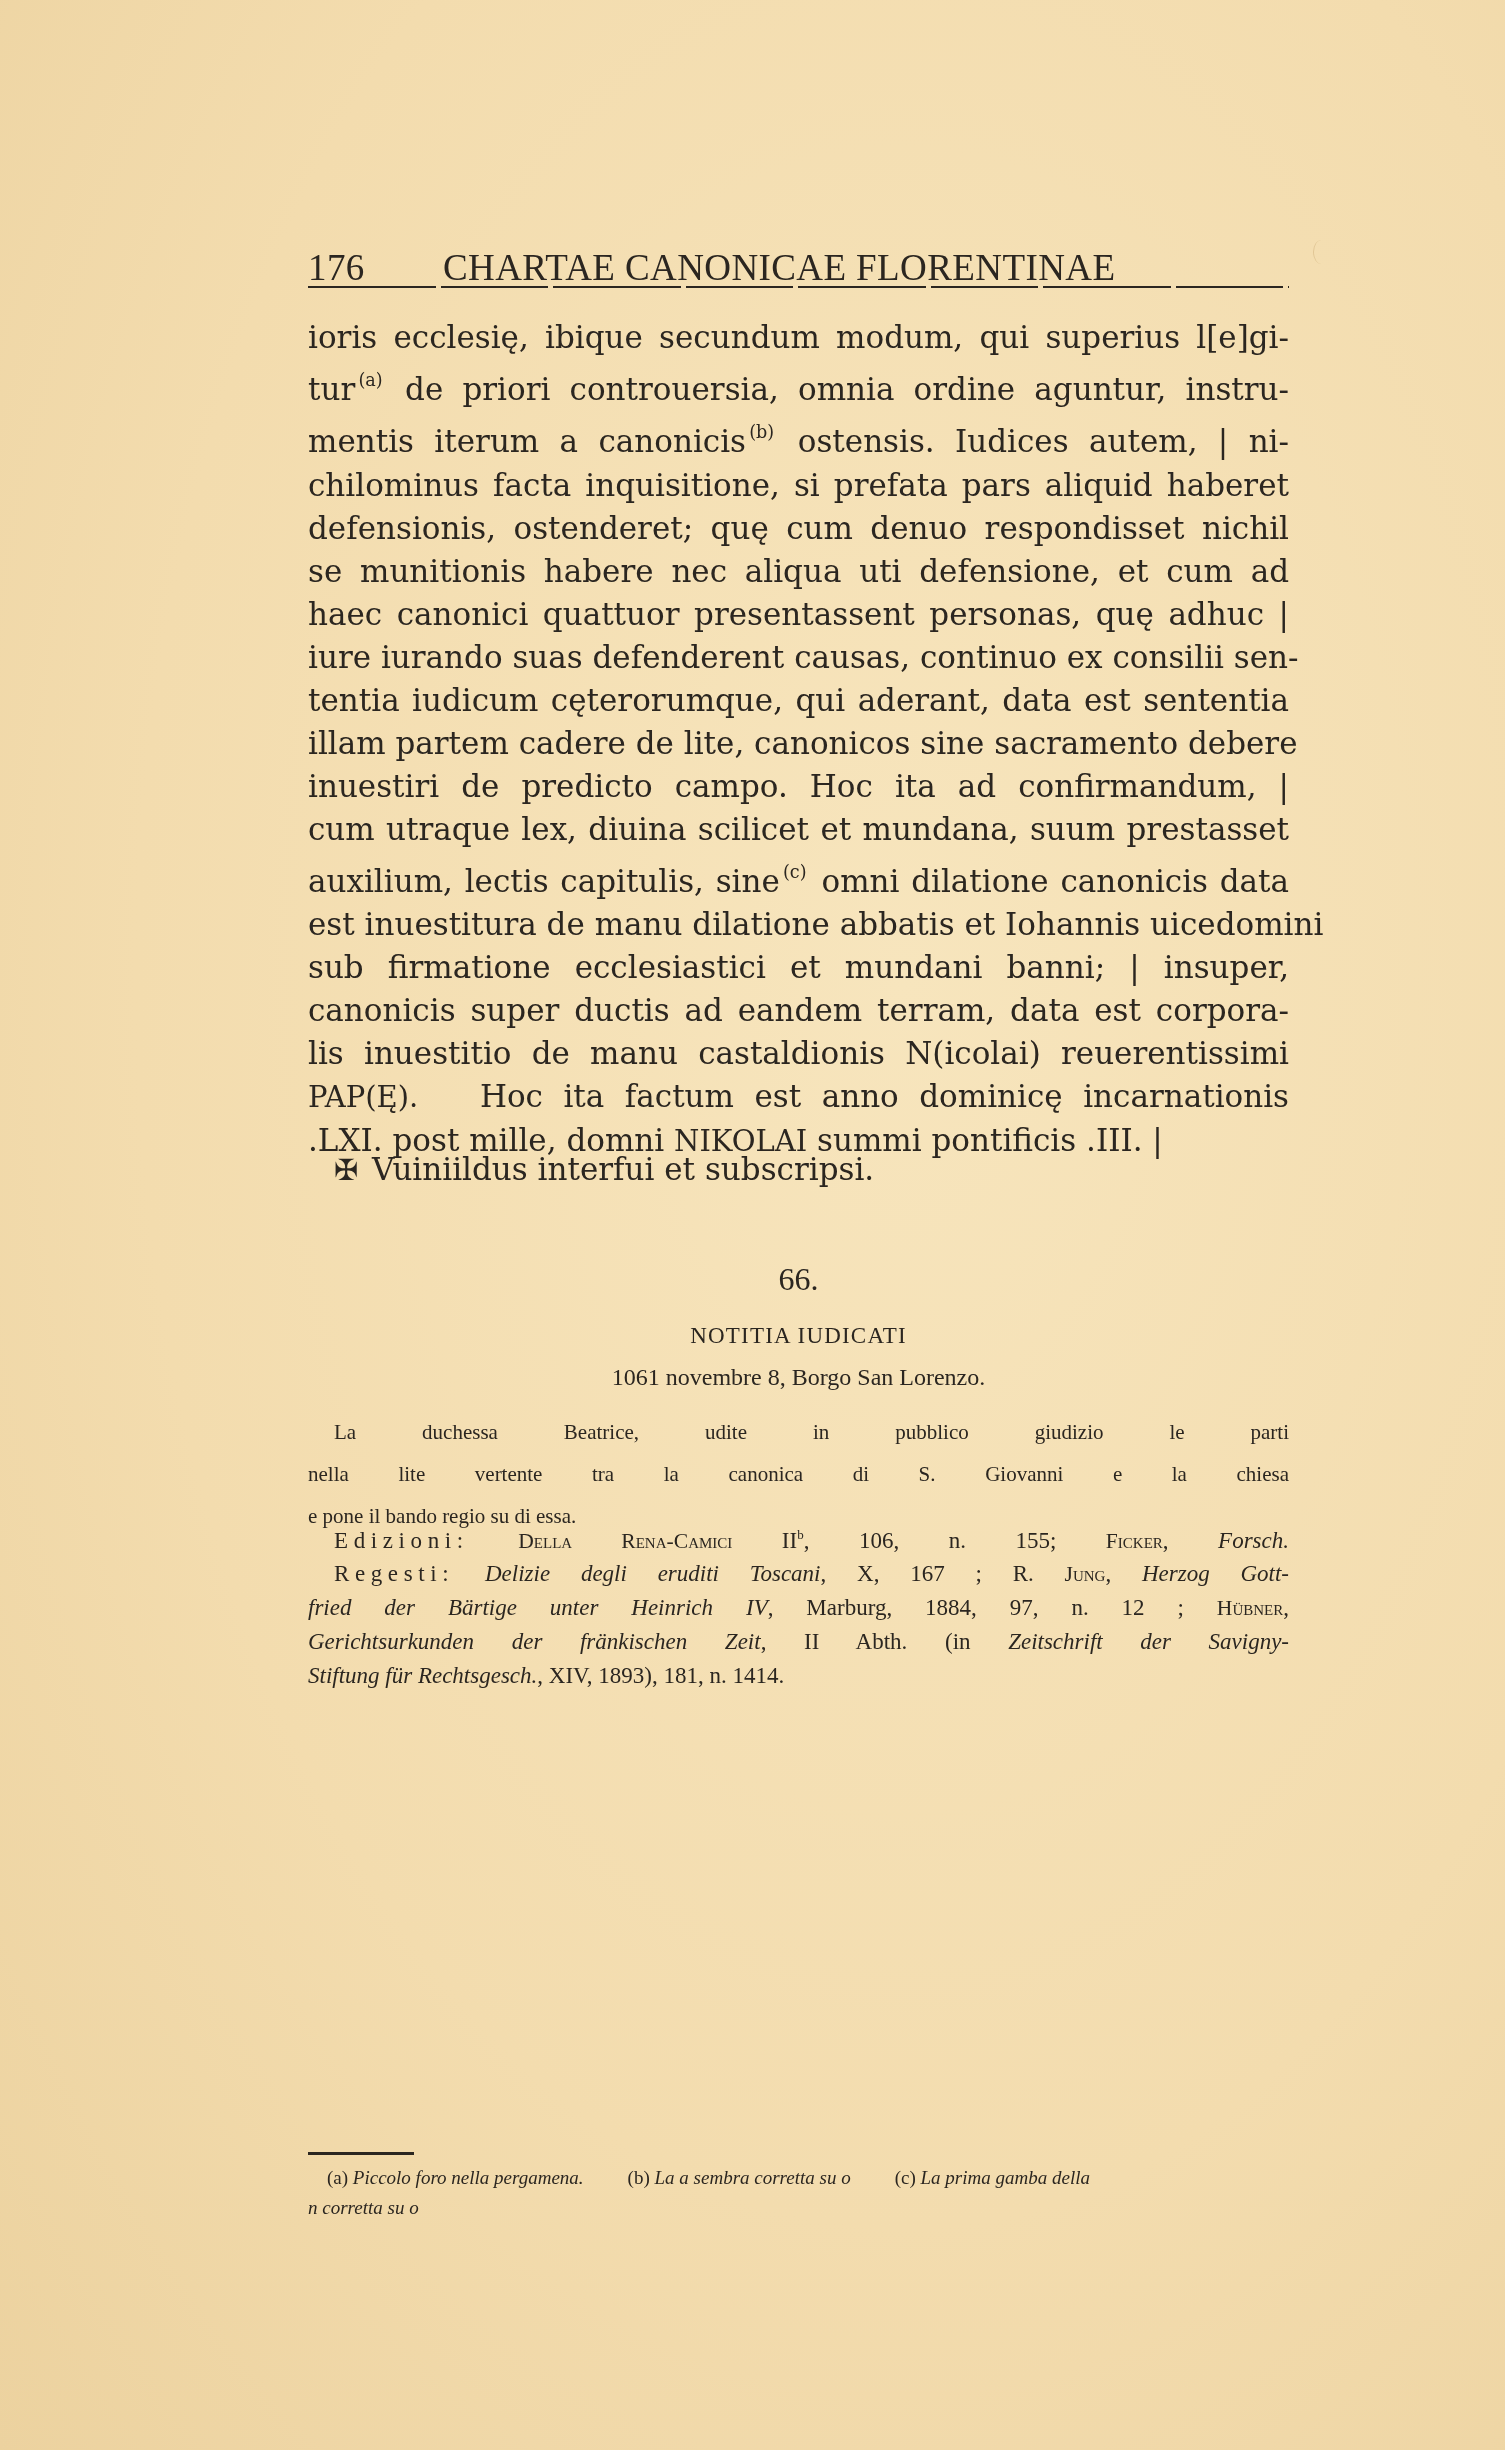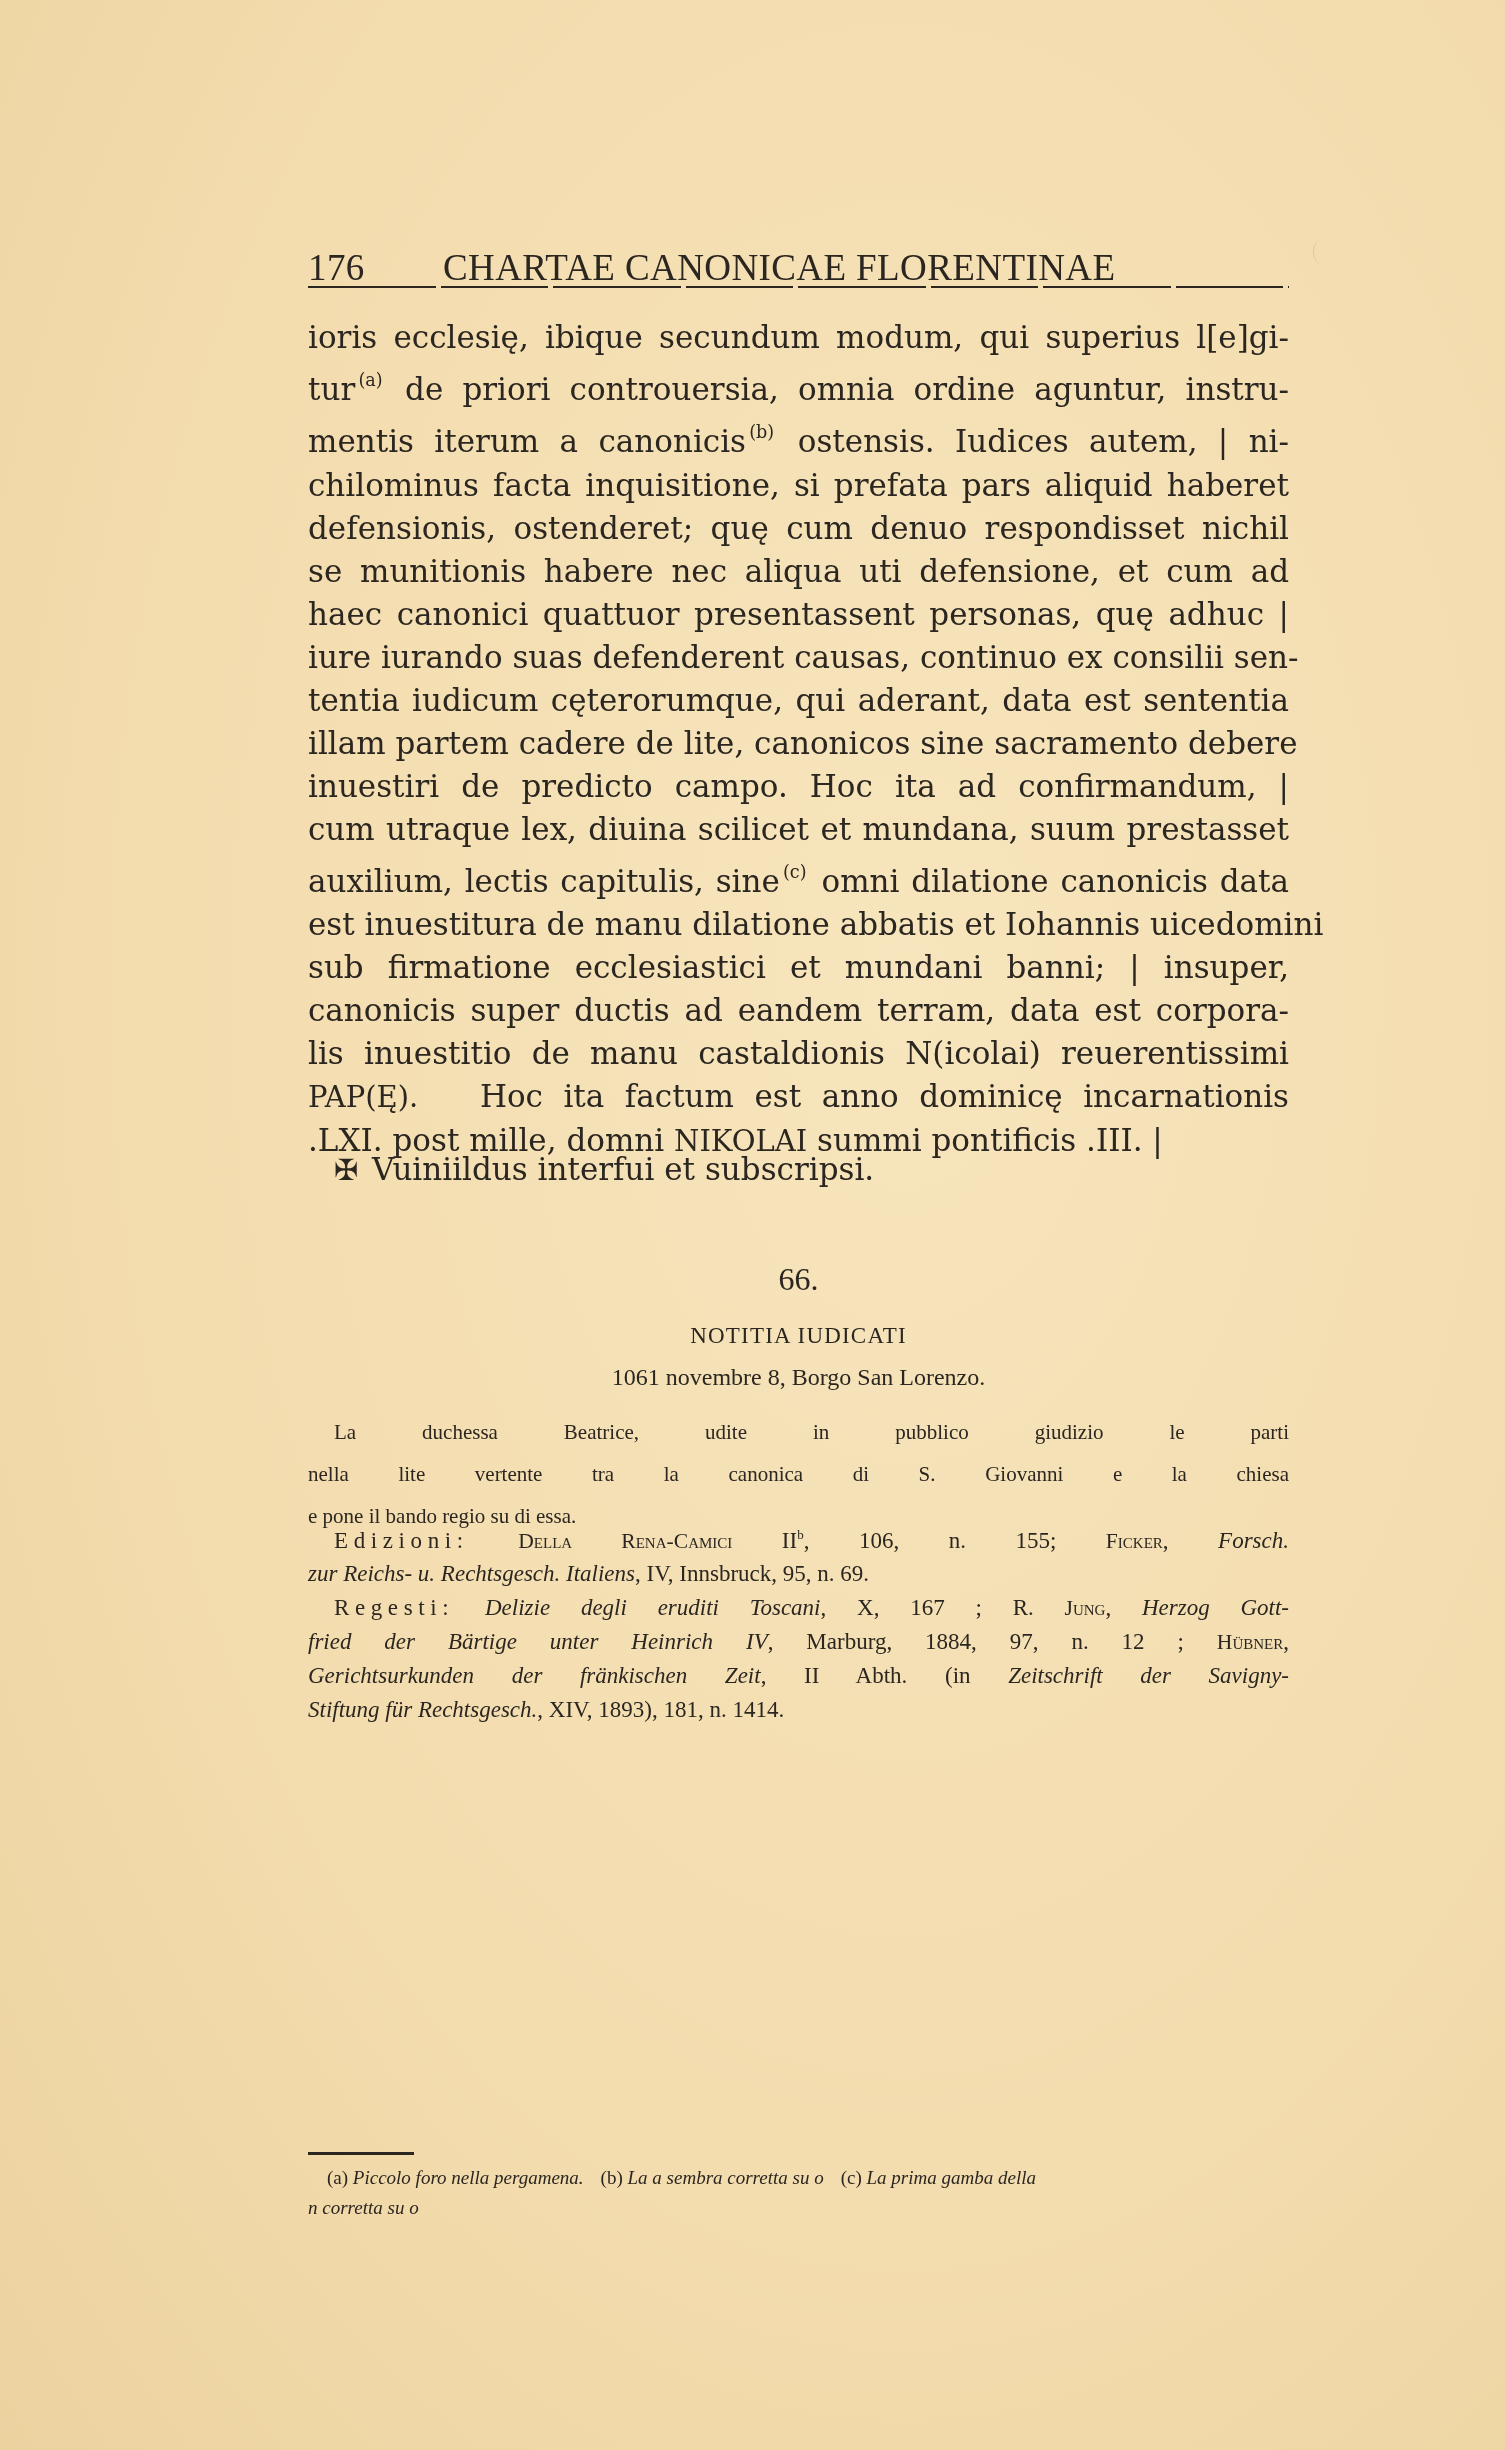--- a/index.html
+++ b/index.html
@@ -47,21 +47,21 @@
       font-size: 23px; line-height: 34px; font-family: "Liberation Serif", serif;
     }
     .refs .line { text-align: justify; }
     .spaced { letter-spacing: 5.6px; }
     .indent { padding-left: 26px; }
     .fn-rule { position: absolute; left: 0; top: 1936px; width: 106px; height: 3.2px; background: #2b2620; }
     .footnotes {
       position: absolute; left: 0; top: 1947px; width: 981px;
       font-size: 19px; line-height: 30px; font-family: "Liberation Serif", serif;
     }
-    .footnotes .row1 { padding-left: 19px; display: flex; gap: 17px; }
+    .footnotes .row1 { padding-left: 19px; display: flex; gap: 44px; }
     .footnotes .lbl { font-style: normal; }
     i { font-style: italic; }
     .stain { position: absolute; left: 1313px; top: 240px; width: 16px; height: 24px; border-left: 1.6px solid #d9bd8a; border-radius: 50%; opacity: .7; }
   </style>
 </head>
 <body>
 
 <div class="stain"></div>
 
 <div class="page">
@@ -104,21 +104,20 @@
 
   <div class="summary">
     <span class="line" style="padding-left:26px">La duchessa Beatrice, udite in pubblico giudizio le parti</span>
     <span class="line">nella lite vertente tra la canonica di S. Giovanni e la chiesa</span>
     <span class="line last">e pone il bando regio su di essa.</span>
   </div>
 
   <div class="refs">
     <div style="margin-top:4.8px">
       <span class="line indent"><span class="spaced">Edizioni:</span> <span class="sc" style="font-size:21.6px">Della Rena-Camici</span><span> II</span><sup style="font-size:13px">b</sup><span>, 106, n. 155; </span><span class="sc" style="font-size:21.6px">Ficker</span>, <i>Forsch.</i></span>
-      <span class="line last"><i>zur Reichs- u. Rechtsgesch. Italiens</i><span>, IV, Innsbruck, 95, n. 69.</span></span>
     </div>
     <div>
       <span class="line indent"><span class="spaced">Regesti:</span> <i>Delizie degli eruditi Toscani</i><span>, X, 167 ; R. </span><span class="sc" style="font-size:21.6px">Jung</span>, <i>Herzog Gott-</i></span>
       <span class="line"><i>fried der Bärtige unter Heinrich IV</i><span>, Marburg, 1884, 97, n. 12 ; </span><span class="sc" style="font-size:21.6px">Hübner</span>,</span>
       <span class="line"><i>Gerichtsurkunden der fränkischen Zeit</i><span>, II Abth. (in </span><i>Zeitschrift der Savigny-</i></span>
       <span class="line last"><i>Stiftung für Rechtsgesch.</i><span>, XIV, 1893), 181, n. 1414.</span></span>
     </div>
   </div>
 
   <div class="fn-rule"></div>

